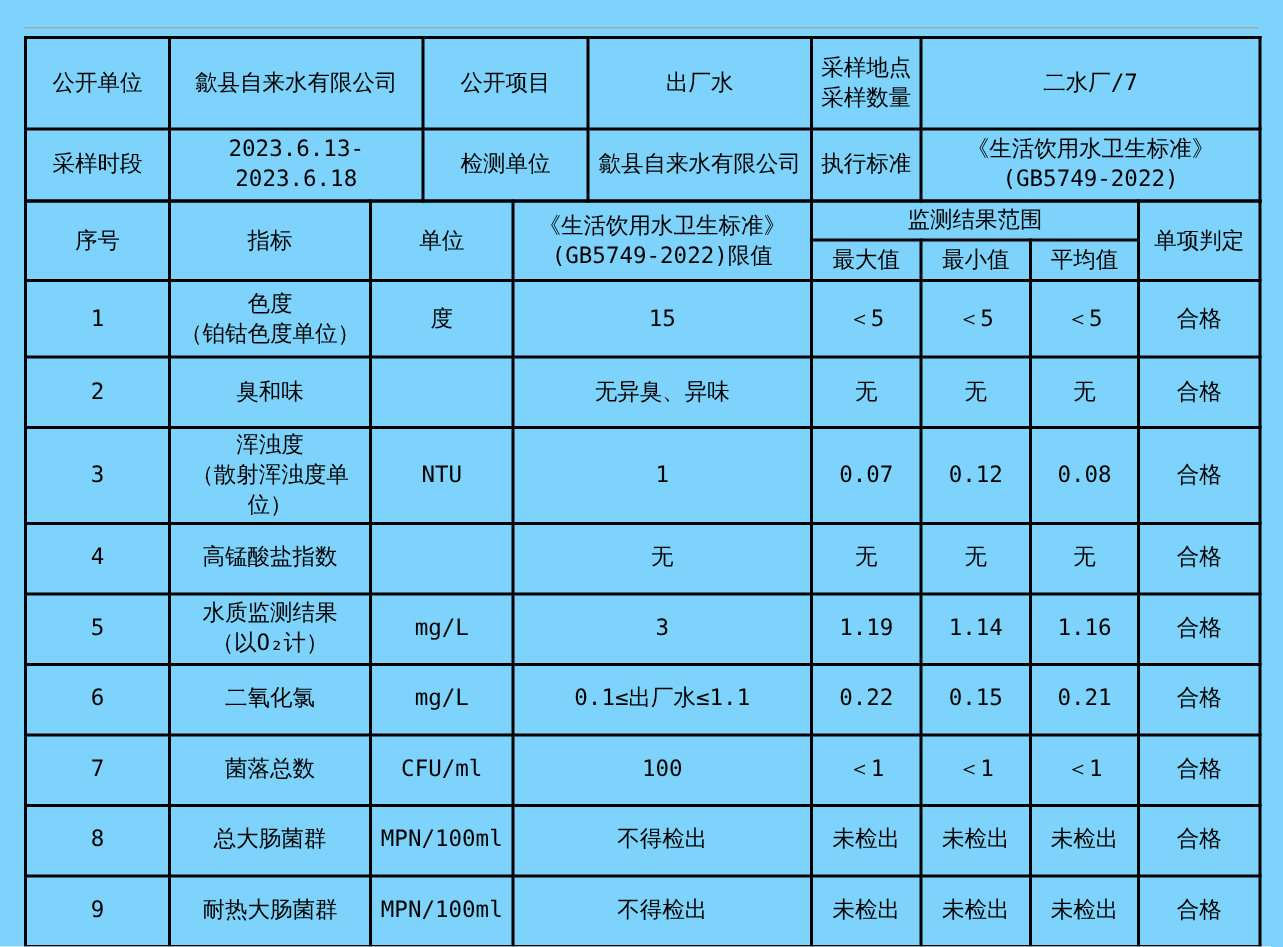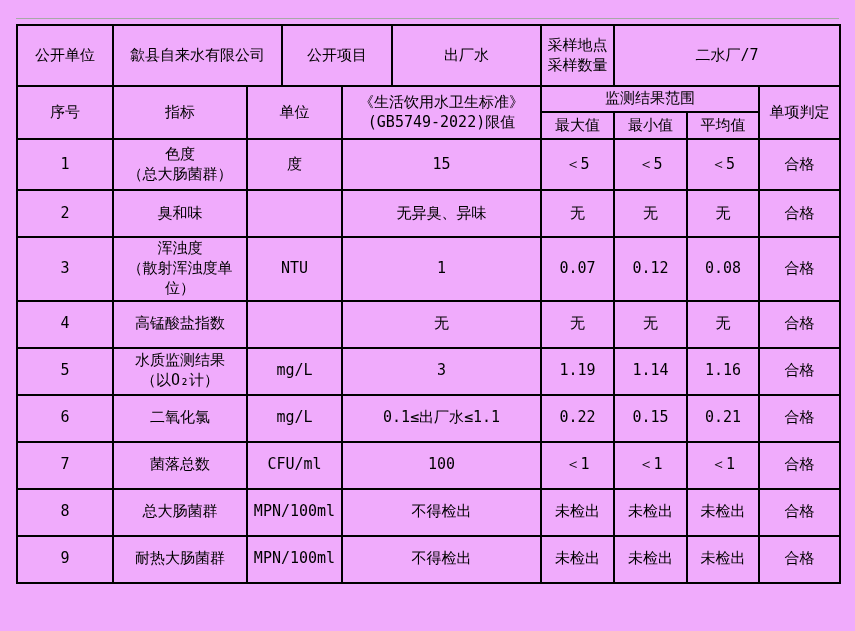--- a/index.html
+++ b/index.html
@@ -6,21 +6,21 @@
     margin: 0;
     padding: 0;
     background: #ffffff;
     font-family: "DejaVu Sans Mono", "DejaVu Sans", "Liberation Sans", monospace, sans-serif;
     color: #000000;
   }
   .page {
     position: relative;
     width: 855px;
     height: 631px;
-    background: #f0abfc;
+    background: #7dd3fc;
     overflow: hidden;
   }
   .cropped-edge {
     position: absolute;
     top: 18px;
     left: 16px;
     width: 823px;
     height: 0;
     border-top: 1px solid #a8a8a8;
   }
@@ -75,20 +75,29 @@
       </colgroup>
       <tbody>
           <tr class="info-r1">
         <td>公开单位</td>
         <td>歙县自来水有限公司</td>
         <td>公开项目</td>
         <td>出厂水</td>
         <td>采样地点
 采样数量</td>
         <td>二水厂/7</td>
+      </tr>
+      <tr class="info-r2">
+        <td>采样时段</td>
+        <td>2023.6.13-2023.6.18</td>
+        <td>检测单位</td>
+        <td>歙县自来水有限公司</td>
+        <td>执行标准</td>
+        <td>《生活饮用水卫生标准》
+(GB5749-2022)</td>
       </tr>
     </tbody>
       </table>
 
 
     <table class="tbl">
       <colgroup>
         <col style="width:96px">
           <col style="width:134px">
           <col style="width:95px">
@@ -110,21 +119,21 @@
       </tr>
       <tr class="hdr-sub">
         <td>最大值</td>
         <td>最小值</td>
         <td>平均值</td>
       </tr>
 
       <tr class="data-row data-row-first">
         <td>1</td>
         <td>色度
-（总大肠菌群）</td>
+（铂钴色度单位）</td>
         <td>度</td>
         <td>15</td>
         <td>＜5</td>
         <td>＜5</td>
         <td>＜5</td>
         <td>合格</td>
       </tr>
       <tr class="data-row">
         <td>2</td>
         <td>臭和味</td>

